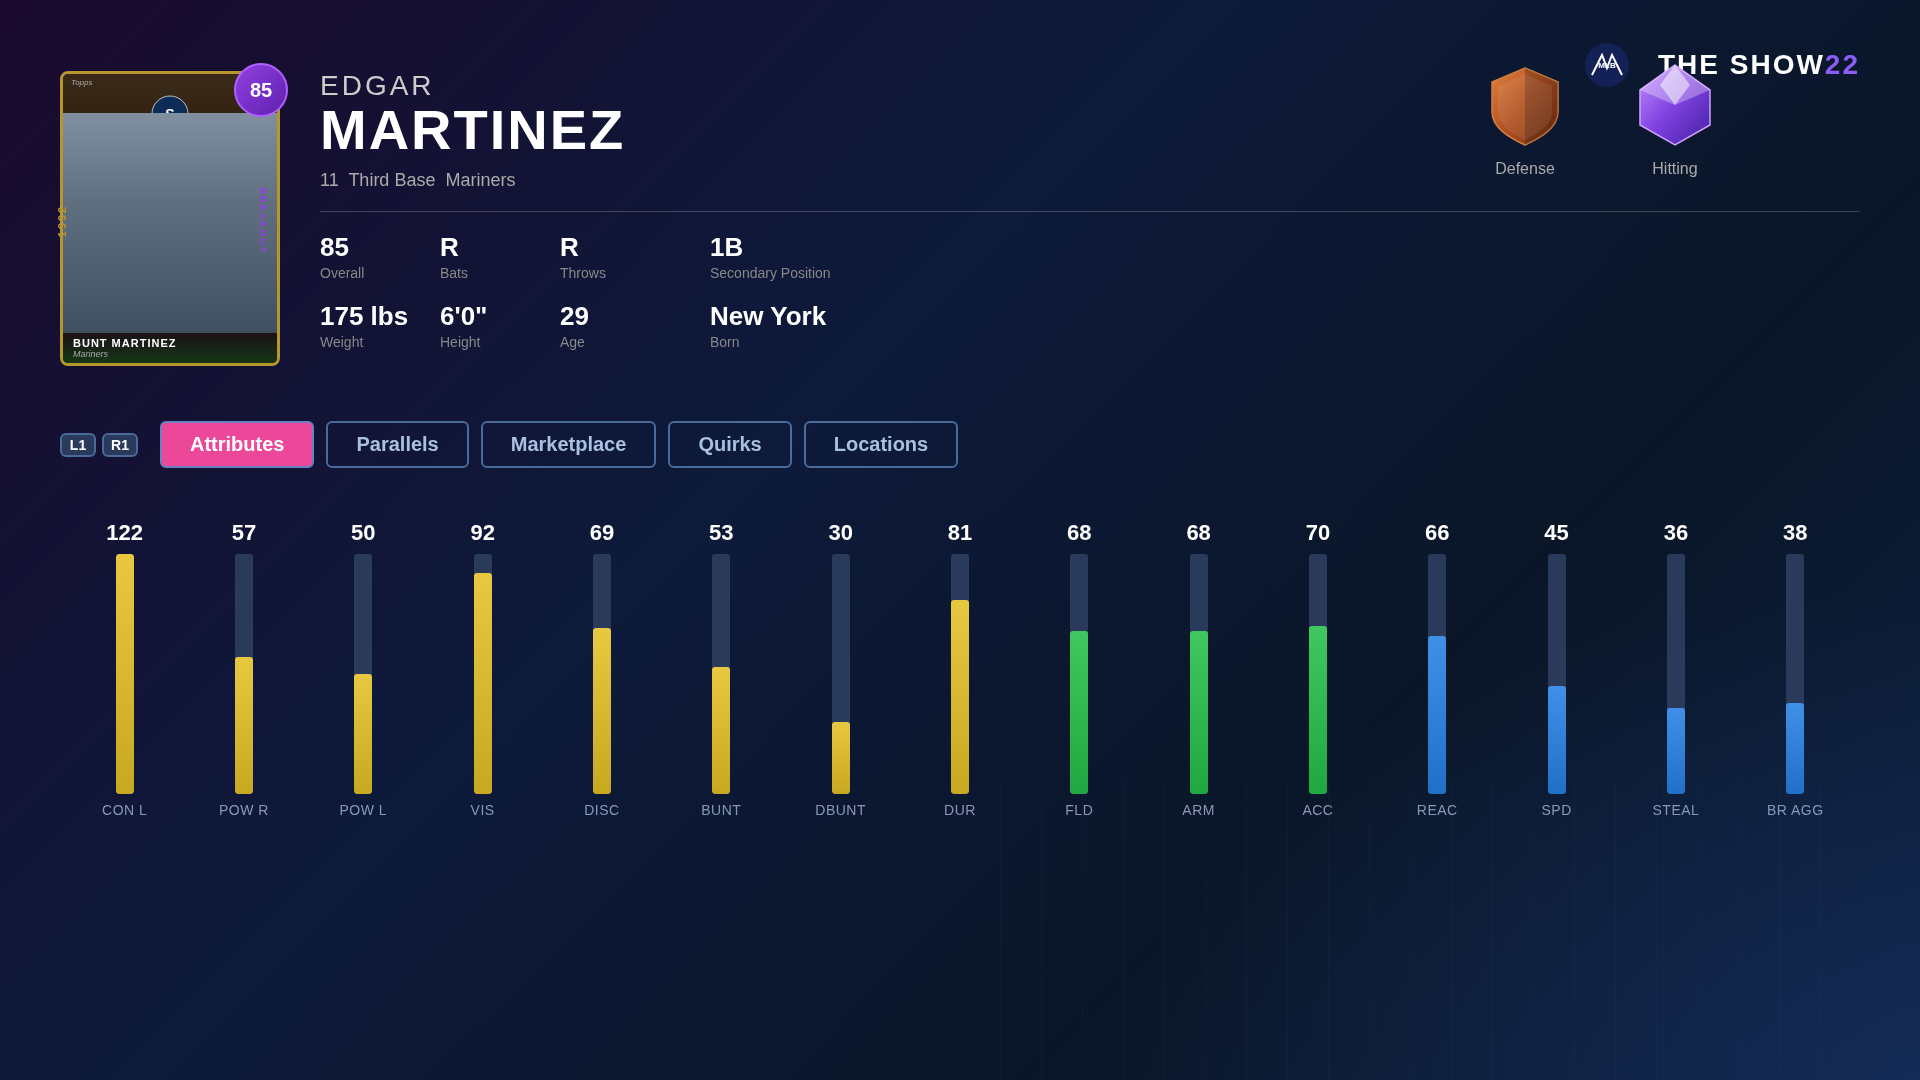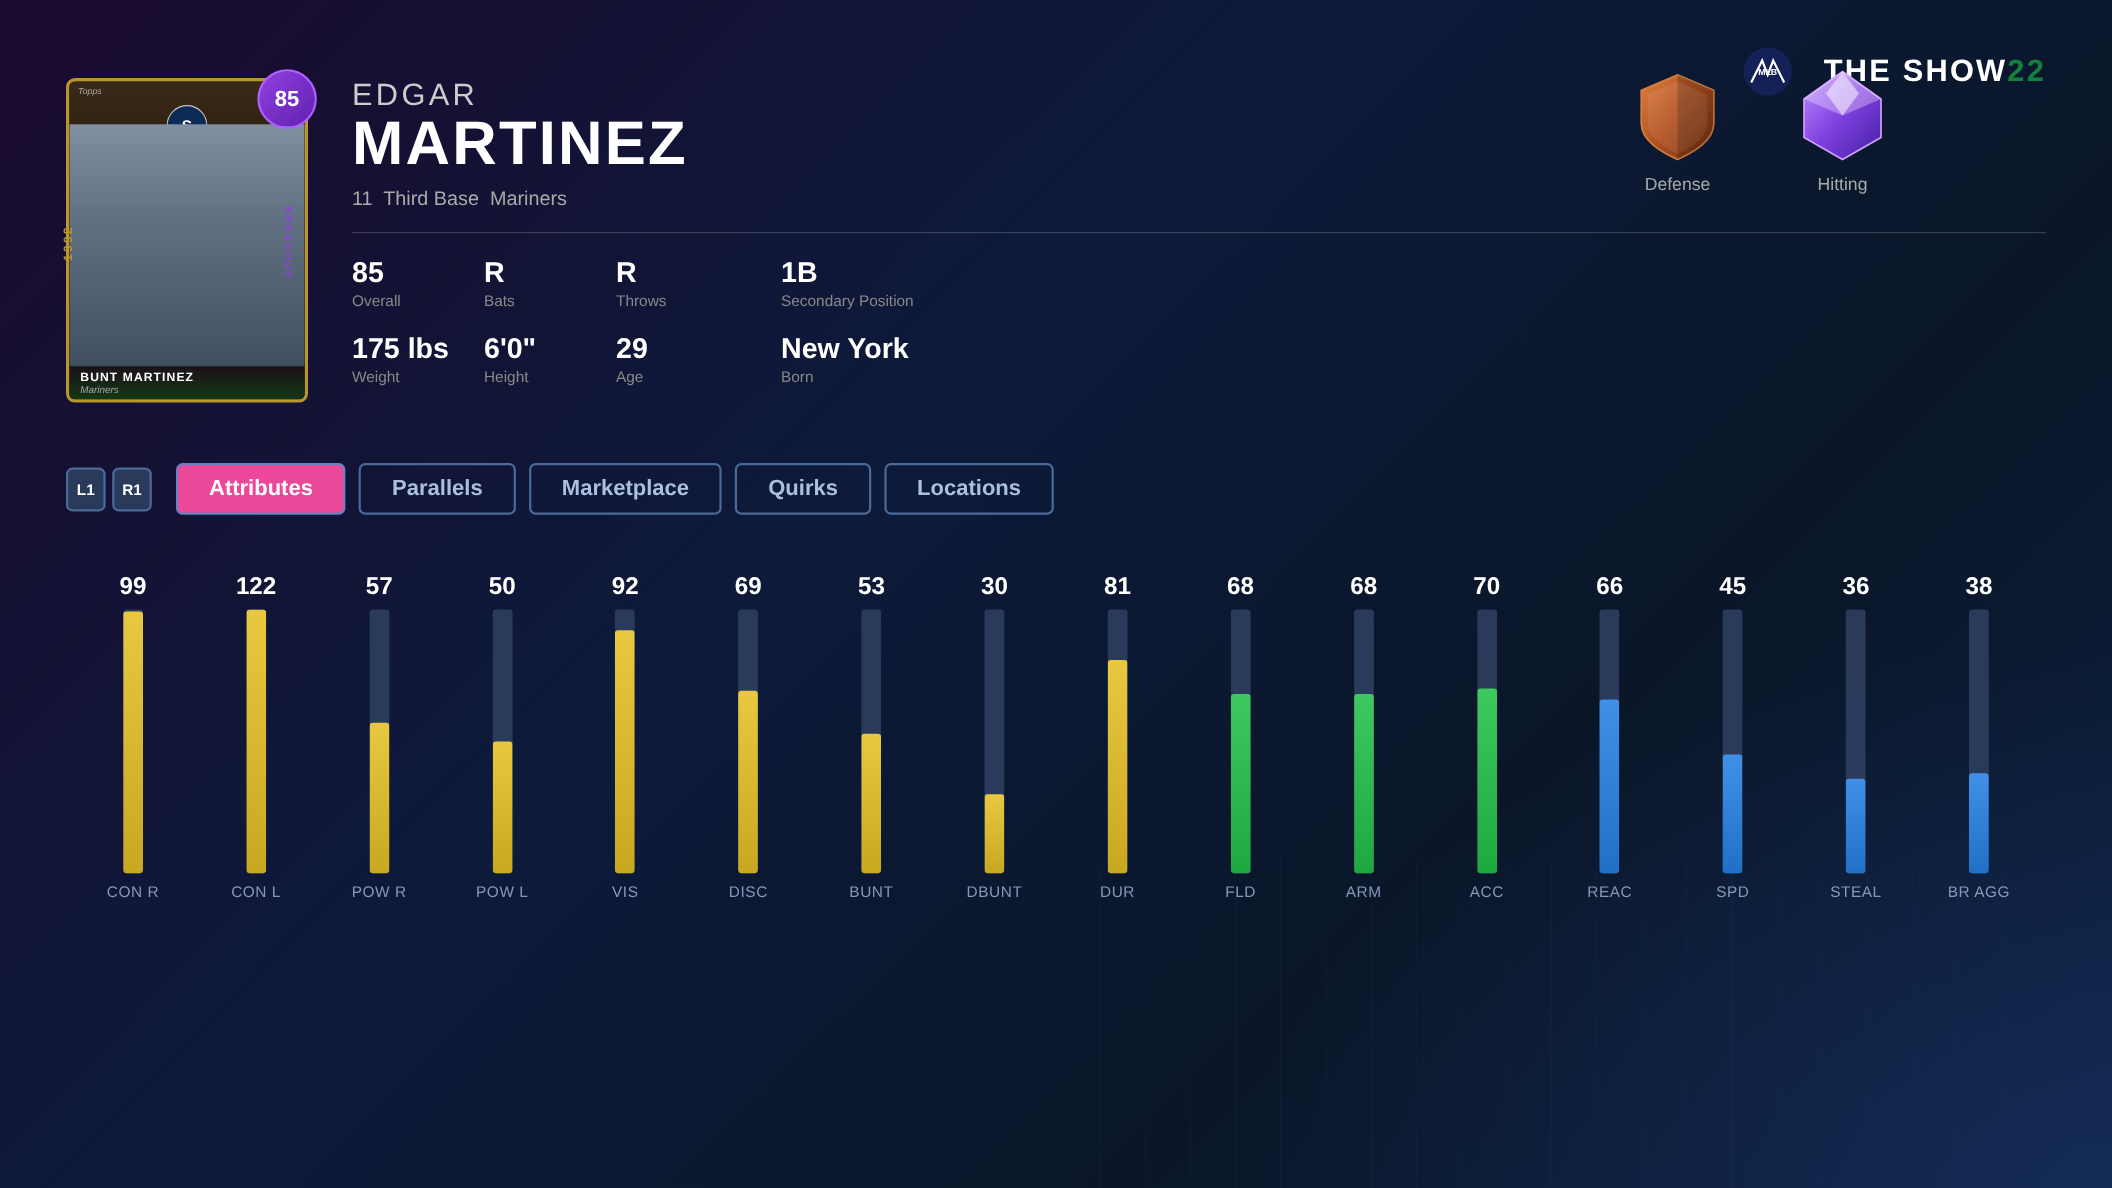--- a/index.html
+++ b/index.html
@@ -61,21 +61,21 @@
       height: 50px;
     }
     .logo-text {
       font-size: 28px;
       font-weight: 900;
       color: #fff;
       letter-spacing: 2px;
       text-transform: uppercase;
     }
     .logo-text span {
-      color: #15803d;
+      color: #8b5cf6;
     }
 
     
     .player-section {
       display: flex;
       align-items: flex-start;
       gap: 40px;
       margin-top: 20px;
     }
 
@@ -241,21 +241,21 @@
       margin-top: 50px;
       margin-bottom: 30px;
     }
     .trigger-badges {
       display: flex;
       gap: 6px;
       margin-right: 10px;
     }
     .trigger-badge {
       width: 36px;
-      height: 40px;
+      height: 24px;
       border-radius: 6px;
       background: #2a3a5a;
       border: 2px solid #4a6a9a;
       display: flex;
       align-items: center;
       justify-content: center;
       font-size: 14px;
       font-weight: bold;
       color: #fff;
     }
@@ -469,29 +469,20 @@
       <div class="trigger-badge">R1</div>
     </div>
     <div class="tab tab-active">Attributes</div>
     <div class="tab tab-inactive">Parallels</div>
     <div class="tab tab-inactive">Marketplace</div>
     <div class="tab tab-inactive">Quirks</div>
     <div class="tab tab-inactive">Locations</div>
   </div>
 
   <div class="attributes-section" id="attributes-container">
-  <div class="attr-bar-group">
-    <div class="attr-value">99</div>
-    <div class="bar-container">
-      <div class="bar-track">
-        <div class="bar-fill bar-yellow" style="height:238px;"></div>
-      </div>
-    </div>
-    <div class="attr-label">CON R</div>
-  </div>
       <div class="attr-bar-group">
     <div class="attr-value">122</div>
     <div class="bar-container">
       <div class="bar-track">
         <div class="bar-fill bar-yellow" style="height:240px;"></div>
       </div>
     </div>
     <div class="attr-label">CON L</div>
   </div>
       <div class="attr-bar-group">

